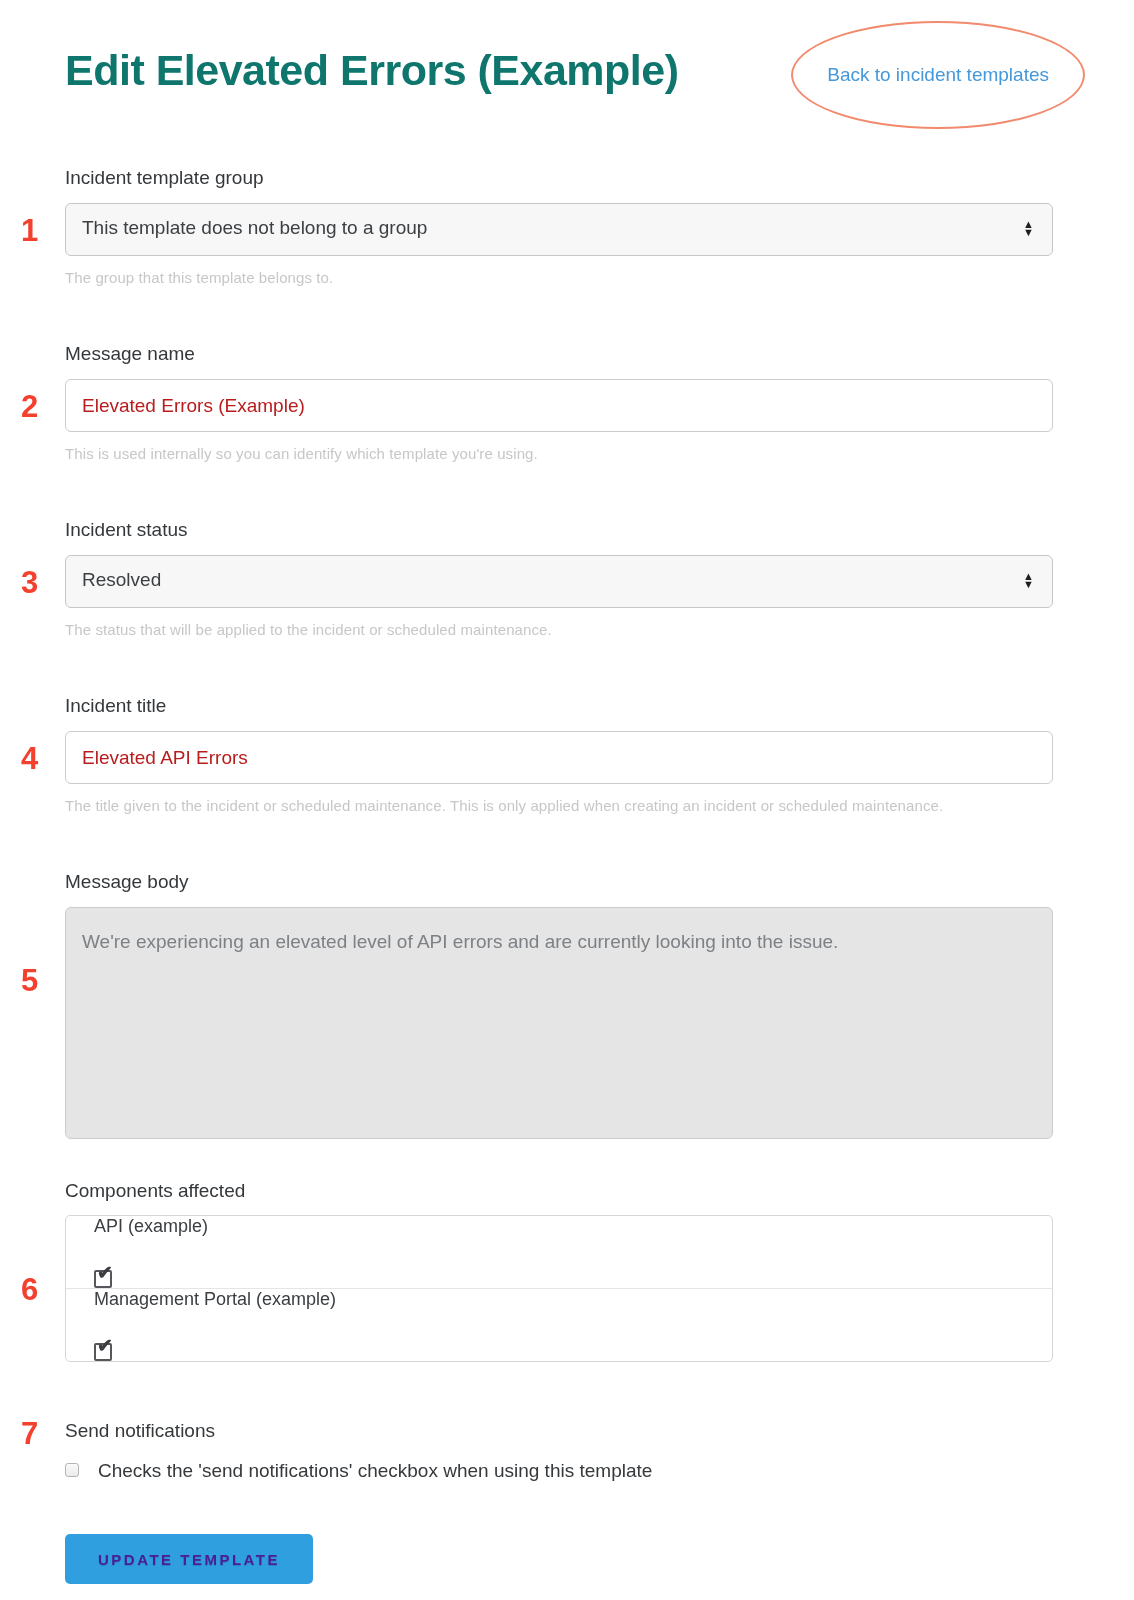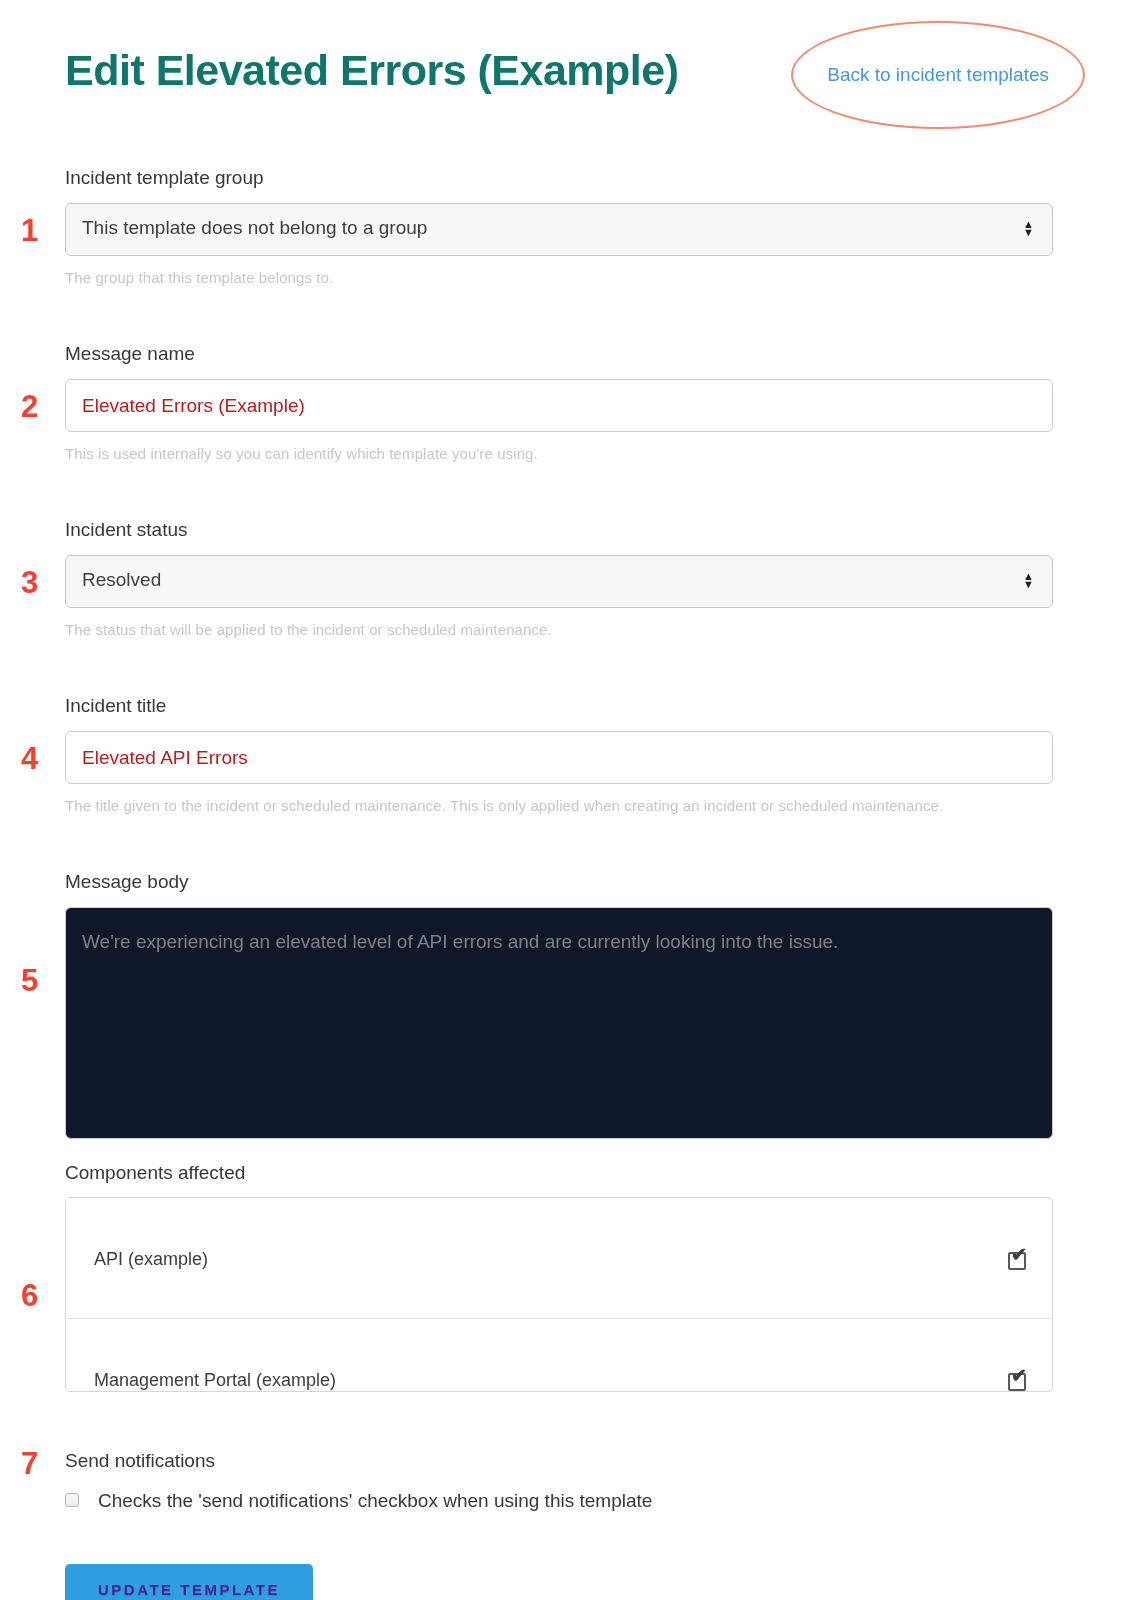--- a/index.html
+++ b/index.html
@@ -44,34 +44,34 @@
   .arrows span { font-size:11px; line-height:8px; color:#1d1d1f; }
 
   .text-input {
     box-sizing:border-box; height:53px; width:100%;
     border:1px solid #cccccd; border-radius:6px; background:#fff;
     padding:0 16px; font-size:19px; color:#b91c1c;
     font-family:"Liberation Sans", sans-serif; outline:none;
   }
   .textarea {
     box-sizing:border-box; height:232px; width:100%;
-    border:1px solid #cccccd; border-radius:6px; background:#0f172a;
+    border:1px solid #cccccd; border-radius:6px; background:#e5e5e5;
     padding:20px 16px; font-size:19px; color:#7d8185; line-height:1.45;
     font-family:"Liberation Sans", sans-serif; resize:none; outline:none; display:block;
   }
 
   
   .group-components { margin-bottom:58px; }
   .group-components .field-label { margin-bottom:13px; }
   .components-box { border:1px solid #d6d6d7; border-radius:5px; background:#fff; }
   .component-row {
-    height:72px; display:flex; align-items:flex-end; justify-content:space-between;
-    padding:0 26px 0 28px; font-size:18px; color:#3a3e41;
-  }
-  .component-row + .component-row { border-top:1px solid #e5e5e5;margin-top:48px; }
+    height:72px; display:flex; align-items:flex-start; justify-content:space-between;
+    padding:0 26px 0 28px; font-size:18px; color:#3a3e41;flex-direction:column;
+  }
+  .component-row + .component-row { border-top:1px solid #e5e5e5; }
   .checkbox-checked {
     position:relative; width:14px; height:14px; flex:0 0 auto;
     border:2px solid #56575a; border-radius:2px; background:#fff; cursor:pointer;
   }
   .checkbox-checked .glyph {
     position:absolute; left:1px; top:-9px;
     font-size:19px; font-weight:bold; color:#3c3d40; line-height:1;
   }
 
   
@@ -155,21 +155,21 @@
   <section class="group">
     <div class="field-label">Incident title</div>
     <div class="control-row">
       <span class="num">4</span>
       <input type="text" class="text-input" value="Elevated API Errors" style="">
     </div>
     <div class="help">The title given to the incident or scheduled maintenance. This is only applied when creating an incident or scheduled maintenance.</div>
   </section>
 
   
-  <section class="group" style="margin-bottom:23px;">
+  <section class="group" style="margin-bottom:41px;">
     <div class="field-label">Message body</div>
     <div class="control-row">
       <span class="num num-textarea">5</span>
       <textarea class="textarea" style="">We're experiencing an elevated level of API errors and are currently looking into the issue.</textarea>
     </div>
   </section>
 
   
   <section class="group group-components">
     <div class="field-label">Components affected</div>

